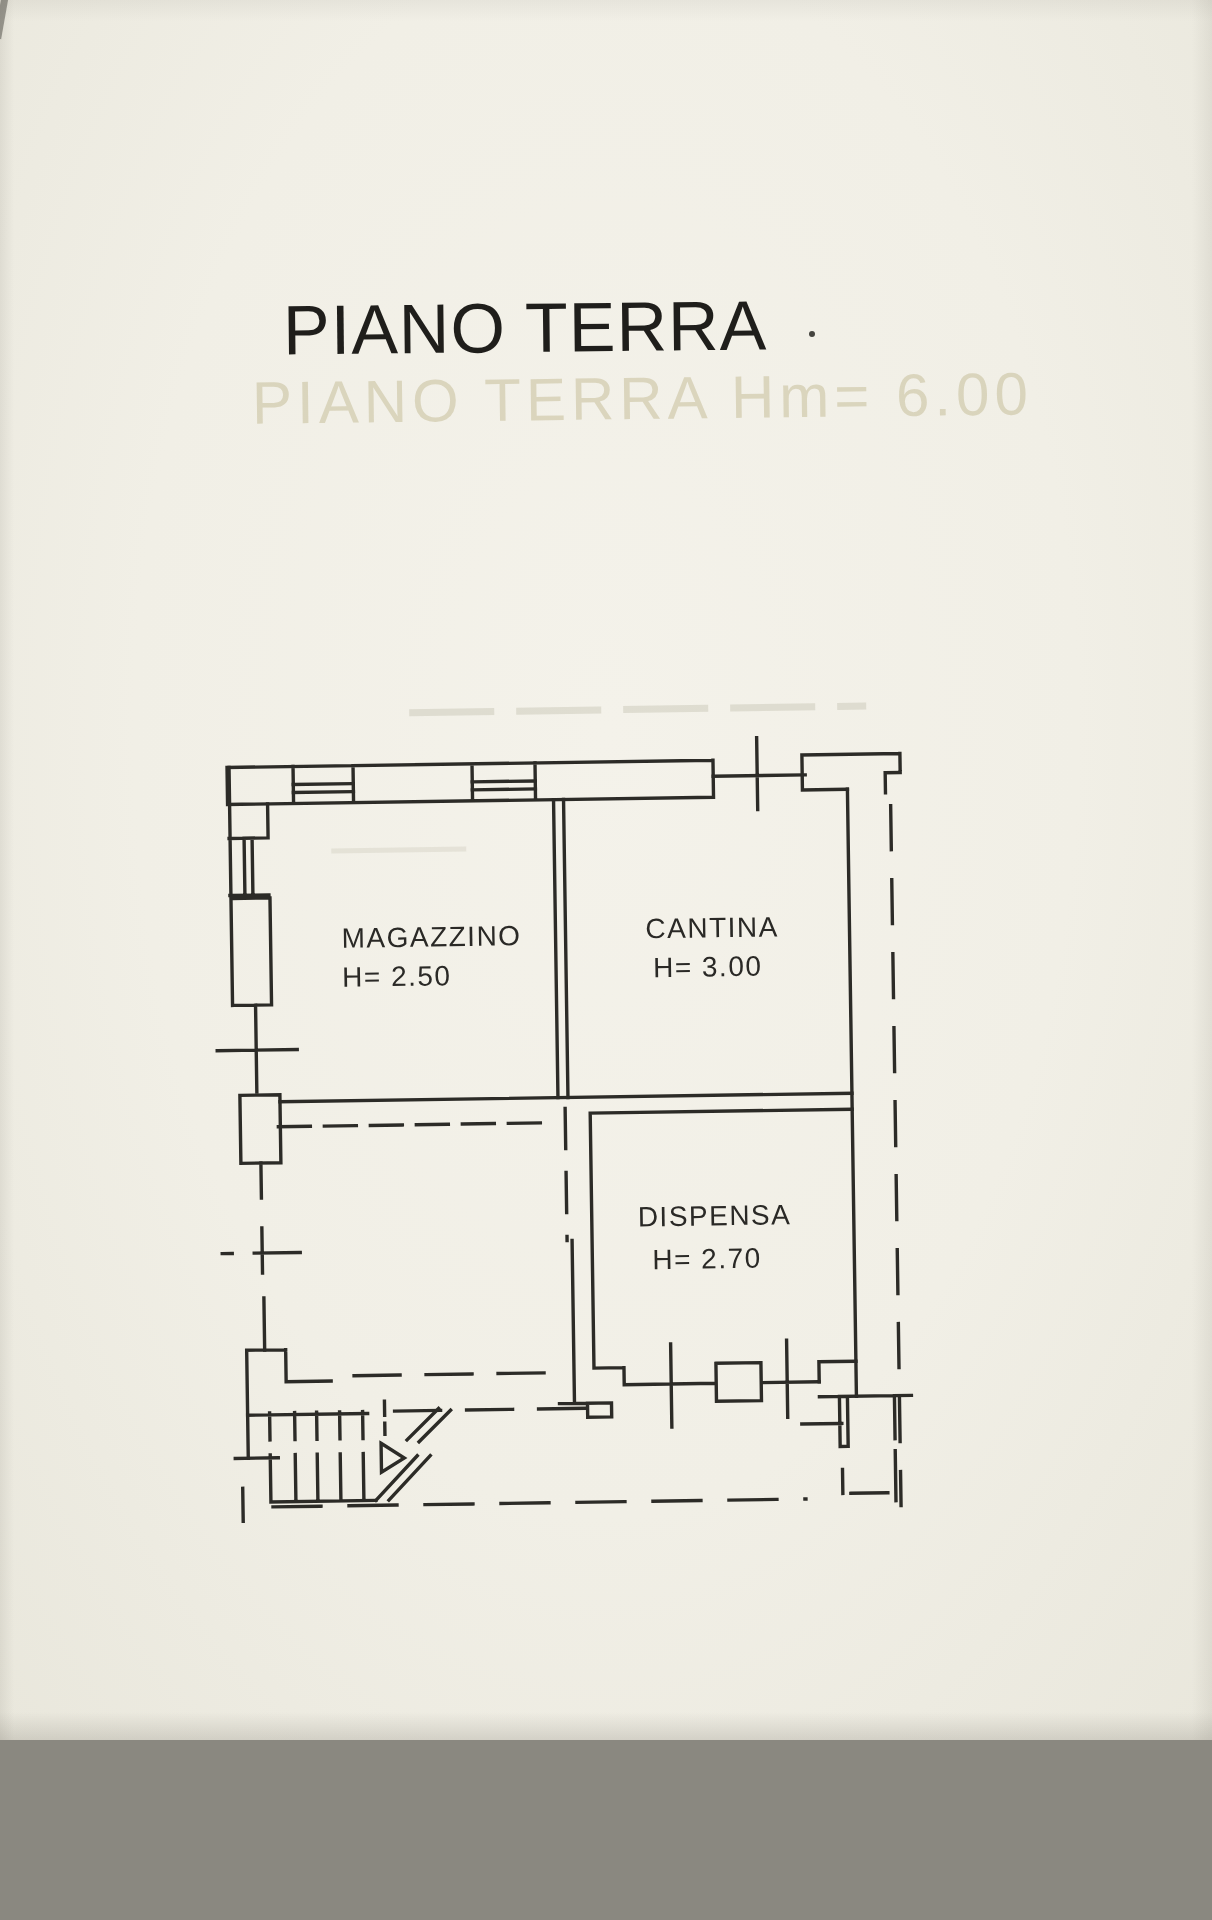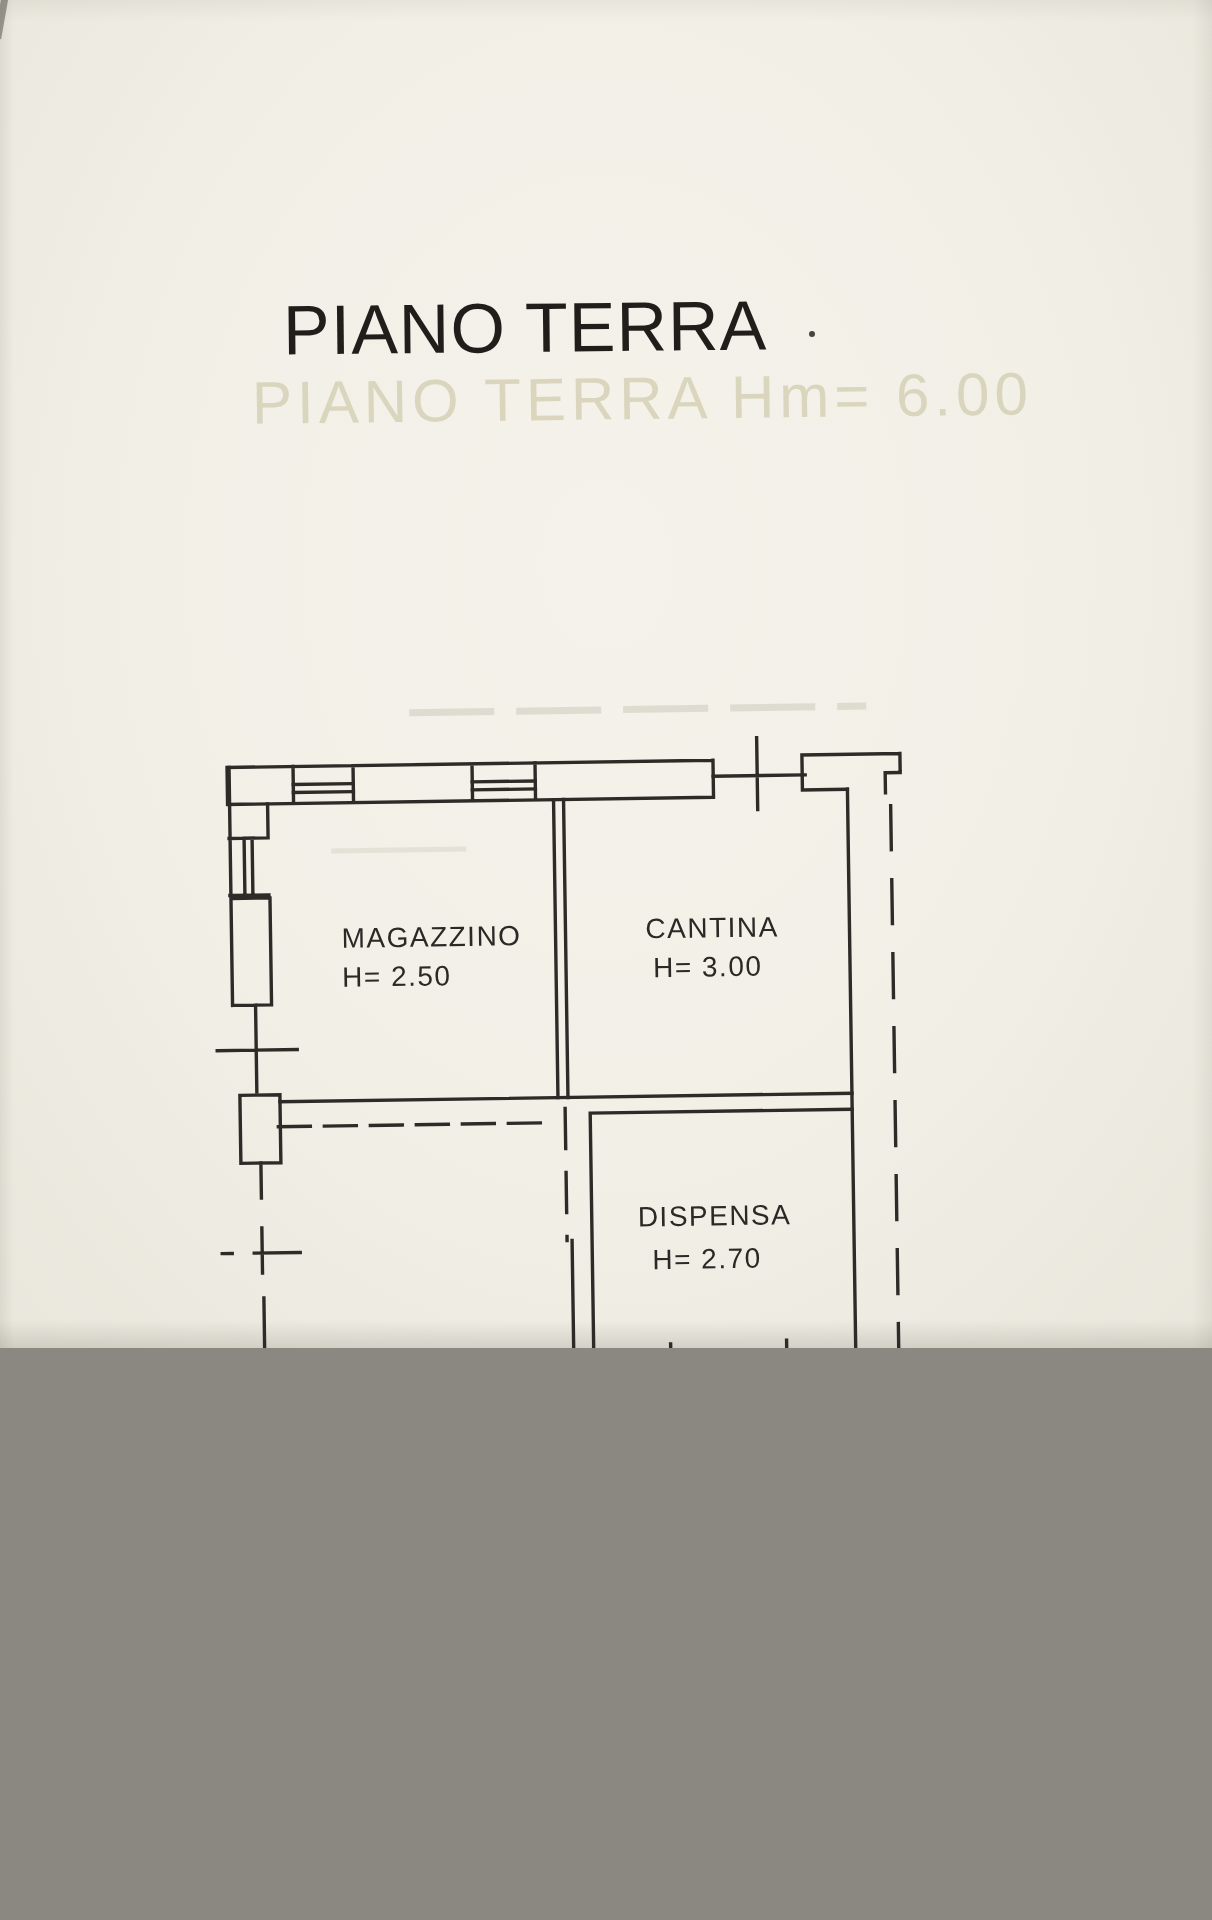--- a/index.html
+++ b/index.html
@@ -1,18 +1,18 @@
 <!DOCTYPE html>
 <html><head>
 <meta charset="utf-8">
 <style>
   html,body{margin:0;padding:0;background:#8a8880;}
   .page{
     position:relative;
-    width:1212px;height:1348px;
+    width:1212px;height:1740px;
     overflow:hidden;
     font-family:"Liberation Sans", sans-serif;
     background:
       linear-gradient(90deg,  rgba(90,85,75,.10) 0, rgba(90,85,75,0) 14px),
       linear-gradient(270deg, rgba(90,85,75,.09) 0, rgba(90,85,75,0) 20px),
       linear-gradient(0deg,   rgba(90,85,75,.18) 0, rgba(90,85,75,0) 28px),
       linear-gradient(180deg, rgba(90,85,75,.07) 0, rgba(90,85,75,0) 22px),
       radial-gradient(ellipse at 50% 42%, #f4f2ea 0%, #f1efe6 55%, #e9e7dc 100%);
   }
   .title{

